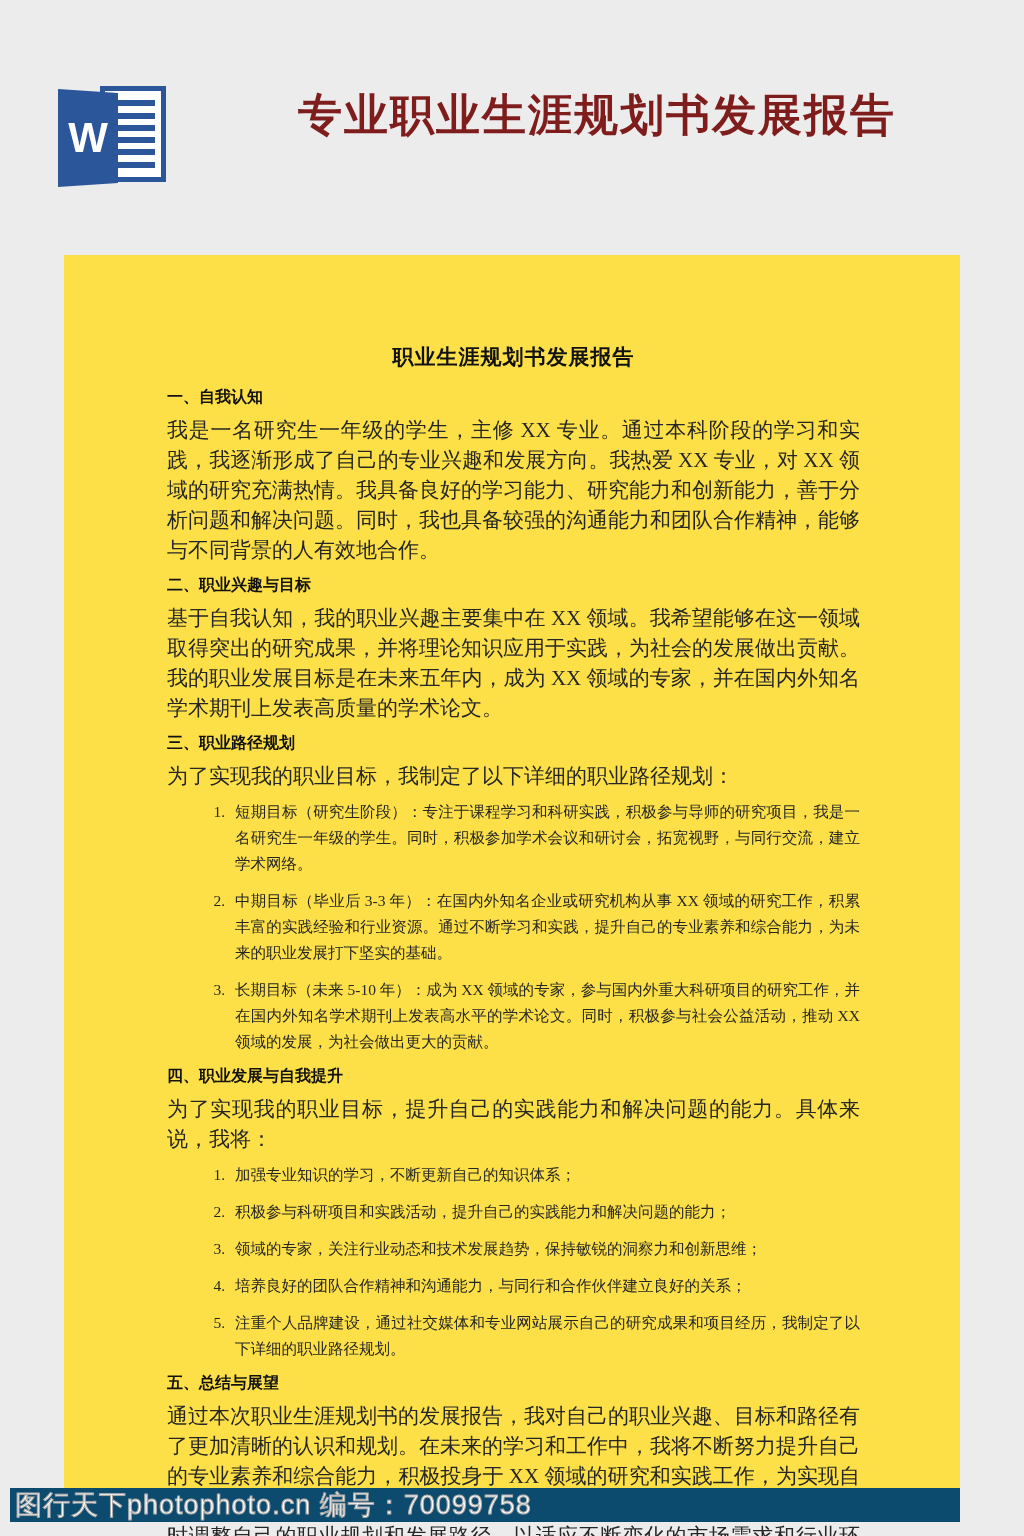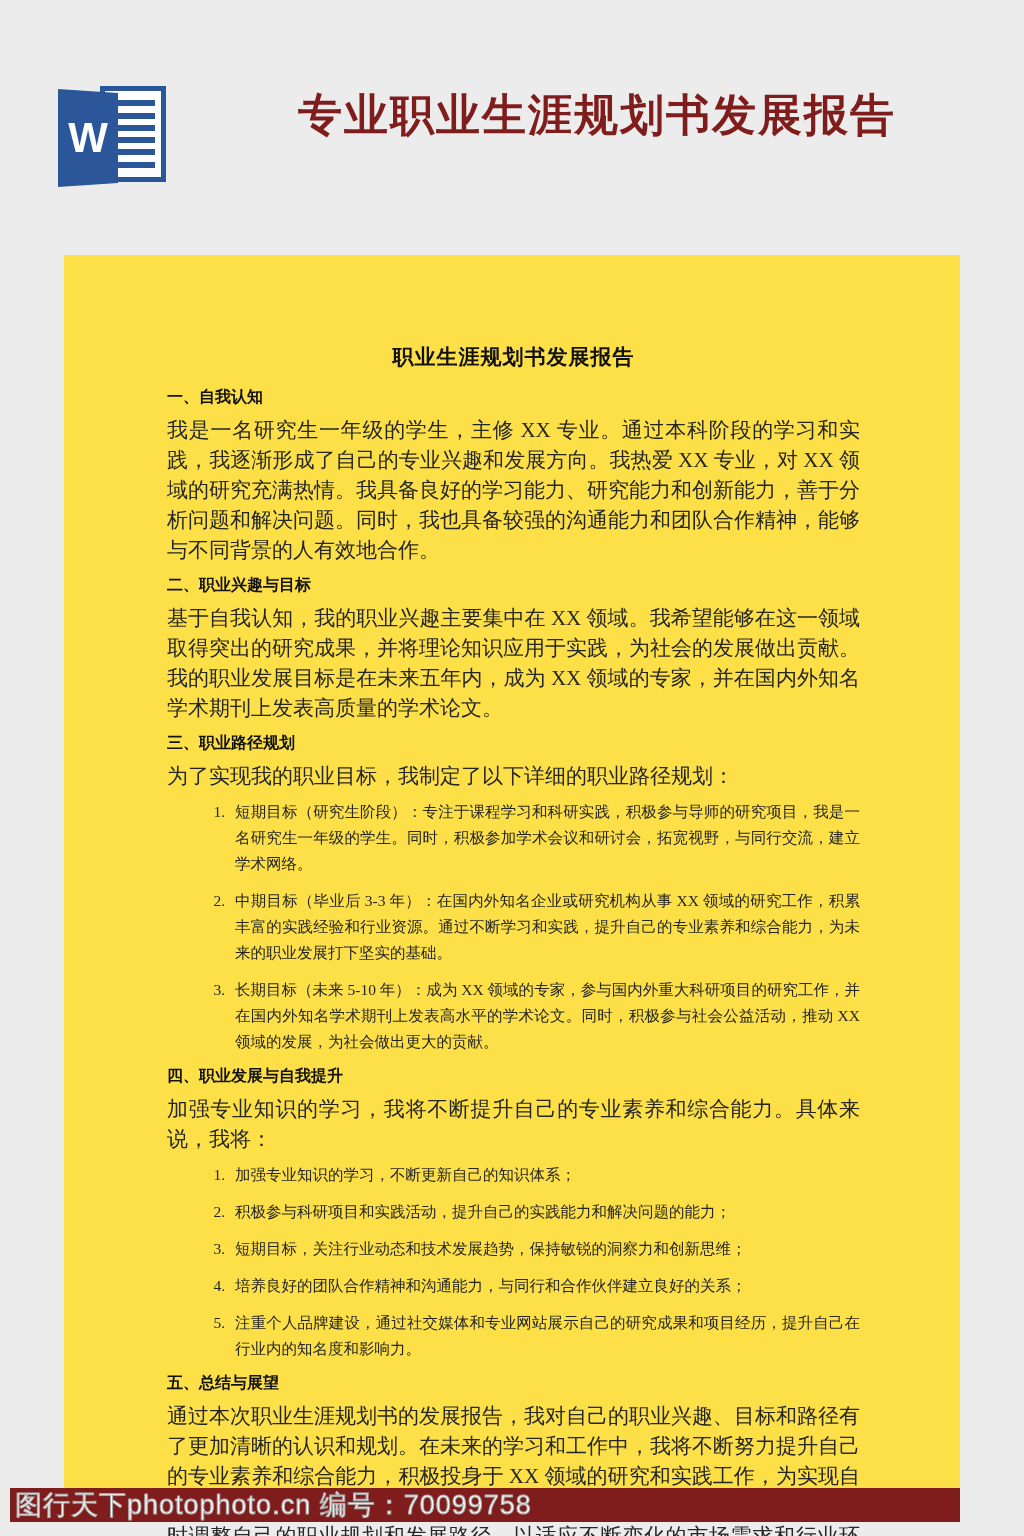--- a/index.html
+++ b/index.html
@@ -55,21 +55,21 @@
   }
   ol.doc-list { margin:4px 0 6px 0; padding-left:62px; }
   ol.doc-list li {
     font-size:15.5px; line-height:26px; margin-bottom:11px;
     text-align:justify; padding-left:6px;
   }
 
   
   .watermark-band {
     position:absolute; left:10px; top:1488px; width:950px; height:34px;
-    background:#7f1d1d;
+    background:#0c4a6e;
   }
   .watermark-text {
     font-size:27px; line-height:34px; white-space:nowrap; letter-spacing:1px;
     padding-left:5px;
     color:#fff;
     -webkit-text-stroke:1px #a8a8a8;
     text-shadow:0 0 1px #bdbdbd;
     font-family:"Liberation Sans", sans-serif;
   }
 </style>
@@ -106,27 +106,27 @@
 
   <div class="sec-heading">三、职业路径规划</div>
   <p class="para">为了实现我的职业目标，我制定了以下详细的职业路径规划：</p>
   <ol class="doc-list">
     <li>短期目标（研究生阶段）：专注于课程学习和科研实践，积极参与导师的研究项目，我是一名研究生一年级的学生。同时，积极参加学术会议和研讨会，拓宽视野，与同行交流，建立学术网络。</li>
     <li>中期目标（毕业后 3-3 年）：在国内外知名企业或研究机构从事 XX 领域的研究工作，积累丰富的实践经验和行业资源。通过不断学习和实践，提升自己的专业素养和综合能力，为未来的职业发展打下坚实的基础。</li>
     <li>长期目标（未来 5-10 年）：成为 XX 领域的专家，参与国内外重大科研项目的研究工作，并在国内外知名学术期刊上发表高水平的学术论文。同时，积极参与社会公益活动，推动 XX 领域的发展，为社会做出更大的贡献。</li>
   </ol>
 
   <div class="sec-heading">四、职业发展与自我提升</div>
-  <p class="para">加强专业知识的学习，我将不断提升自己的专业素养和综合能力。具体来说，我将：</p>
+  <p class="para">为了实现我的职业目标，提升自己的实践能力和解决问题的能力。具体来说，我将：</p>
   <ol class="doc-list">
     <li>加强专业知识的学习，不断更新自己的知识体系；</li>
     <li>积极参与科研项目和实践活动，提升自己的实践能力和解决问题的能力；</li>
-    <li>短期目标，关注行业动态和技术发展趋势，保持敏锐的洞察力和创新思维；</li>
+    <li>领域的专家，关注行业动态和技术发展趋势，保持敏锐的洞察力和创新思维；</li>
     <li>培养良好的团队合作精神和沟通能力，与同行和合作伙伴建立良好的关系；</li>
-    <li>注重个人品牌建设，通过社交媒体和专业网站展示自己的研究成果和项目经历，提升自己在行业内的知名度和影响力。</li>
+    <li>注重个人品牌建设，通过社交媒体和专业网站展示自己的研究成果和项目经历，我制定了以下详细的职业路径规划。</li>
   </ol>
 
   <div class="sec-heading">五、总结与展望</div>
   <p class="para">通过本次职业生涯规划书的发展报告，我对自己的职业兴趣、目标和路径有了更加清晰的认识和规划。在未来的学习和工作中，我将不断努力提升自己的专业素养和综合能力，积极投身于 XX 领域的研究和实践工作，为实现自己的职业目标而不懈奋斗。同时，我也将保持开放的心态和灵活的思维，随时调整自己的职业规划和发展路径，以适应不断变化的市场需求和行业环境。</p>
 </div>
 
 <div class="watermark-band">
   <div class="watermark-text">图行天下photophoto.cn 编号：70099758</div>
 </div>
 

